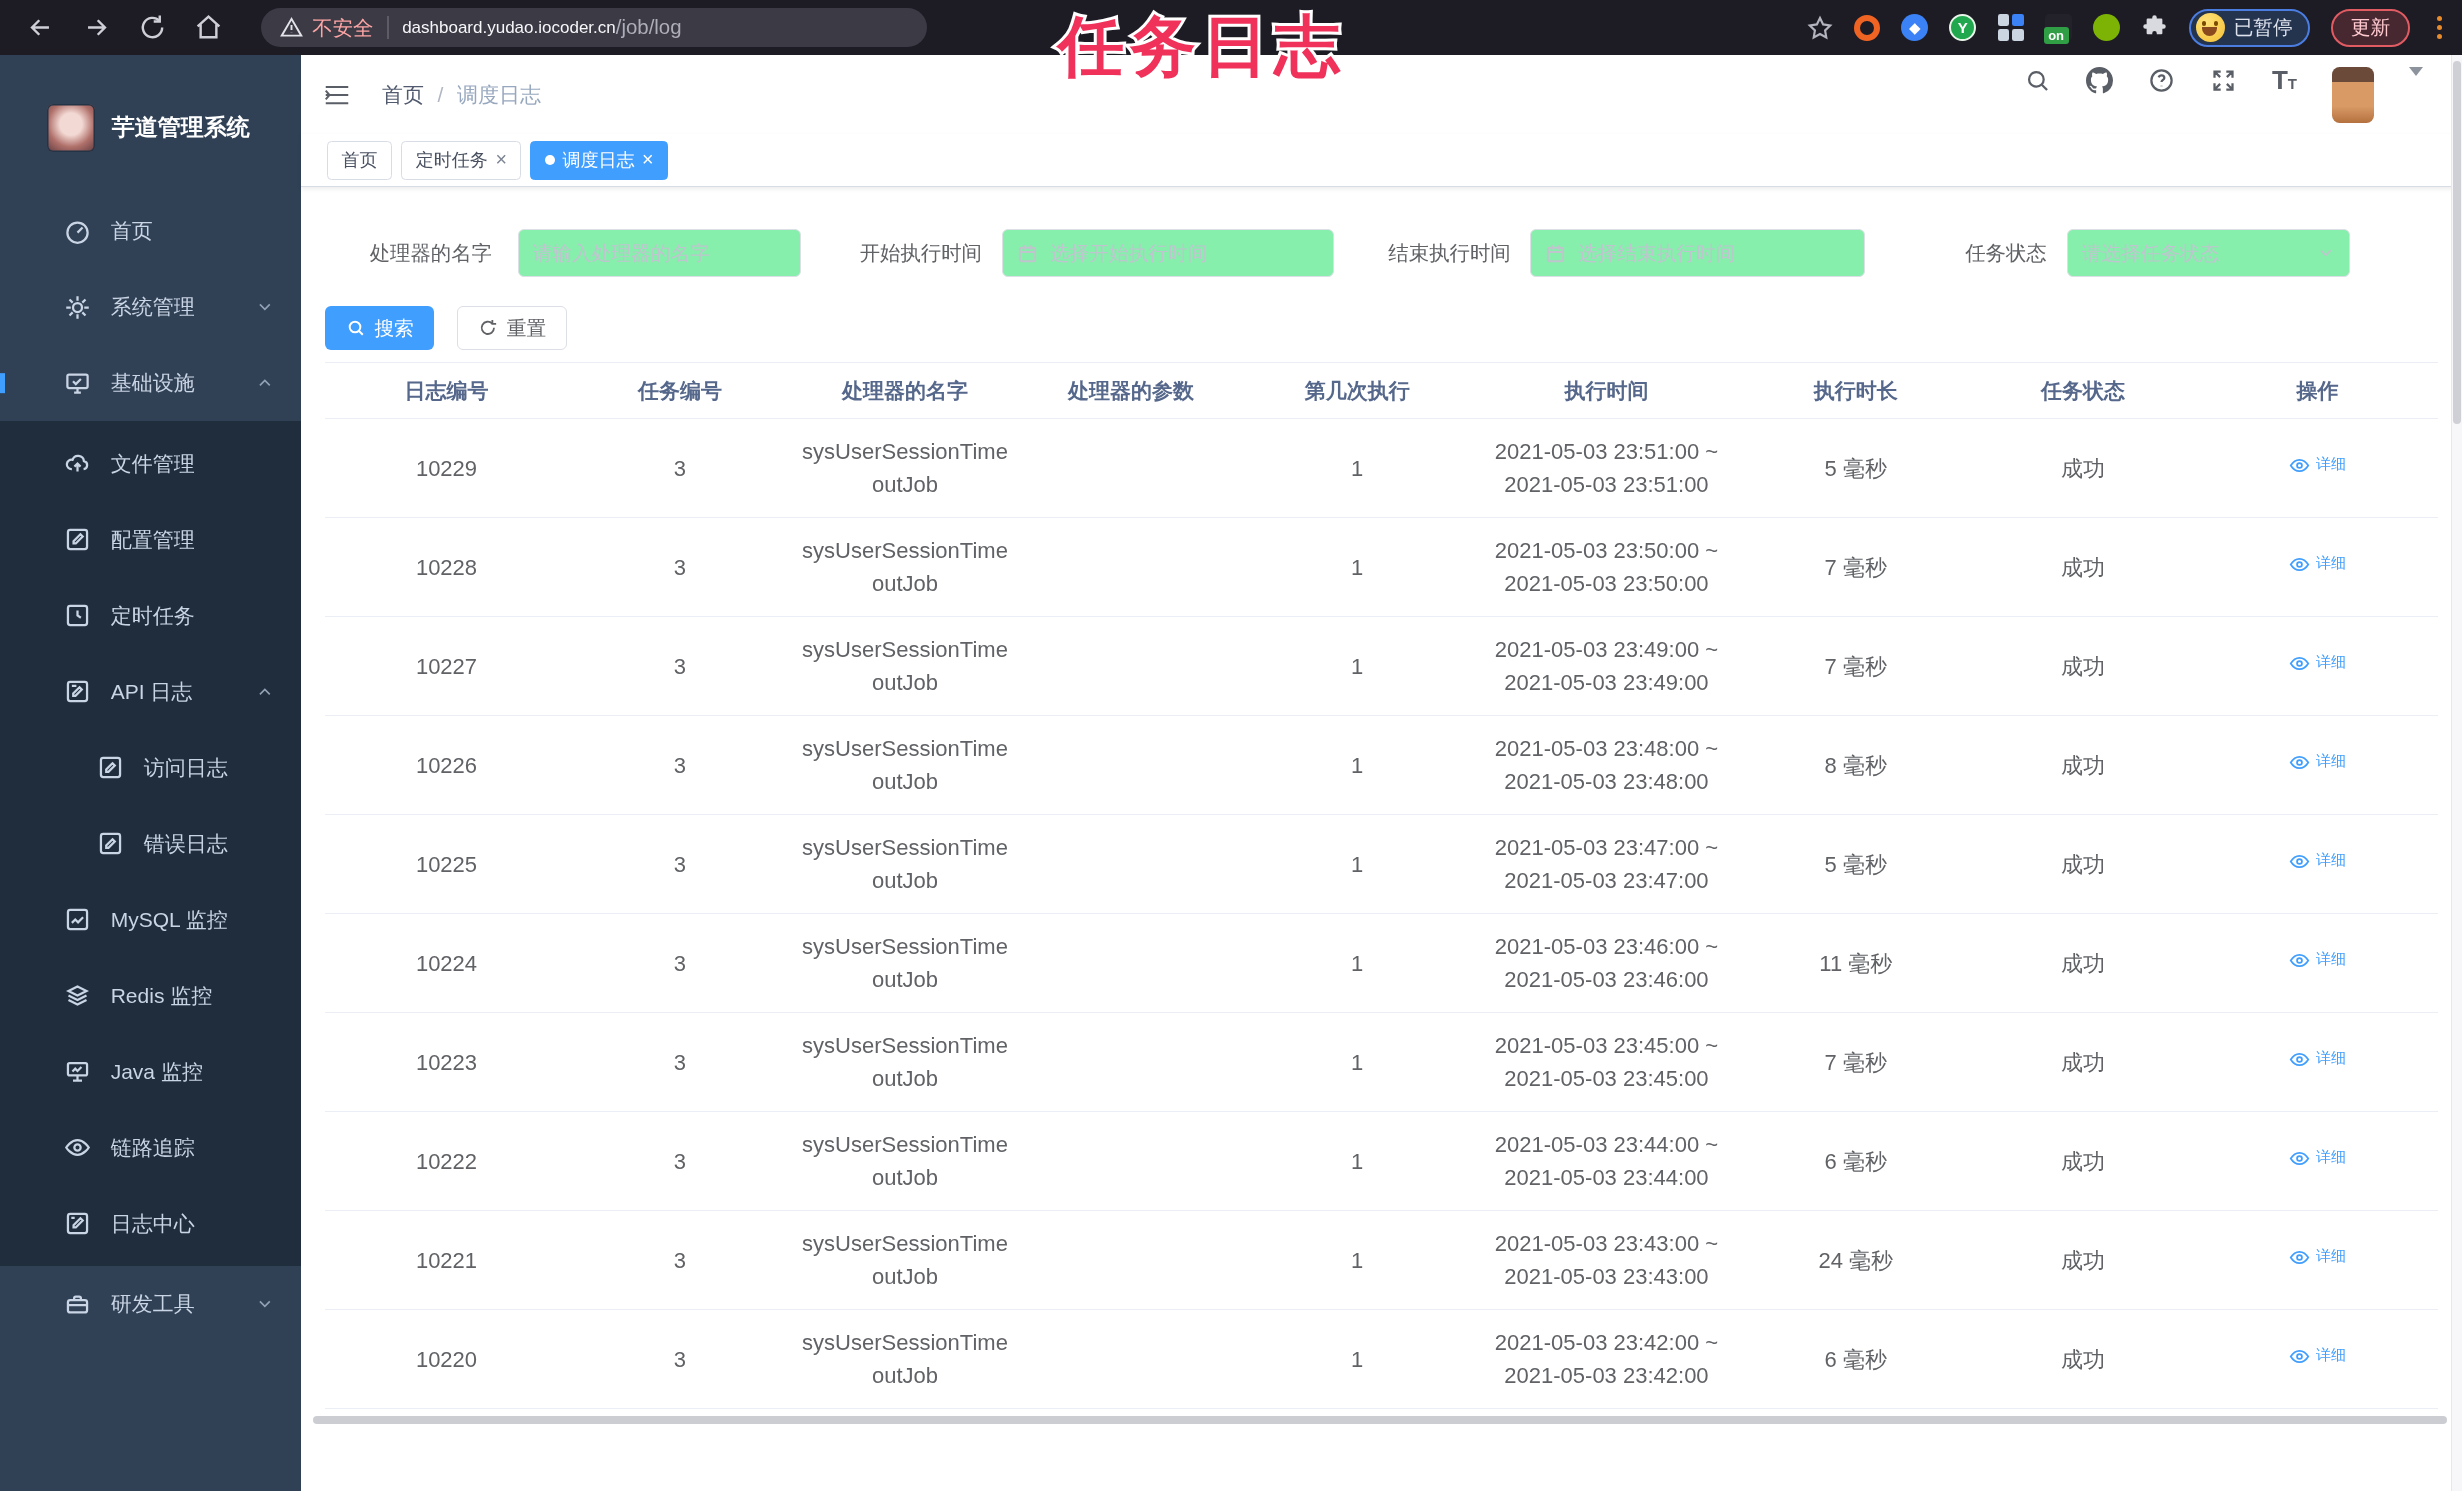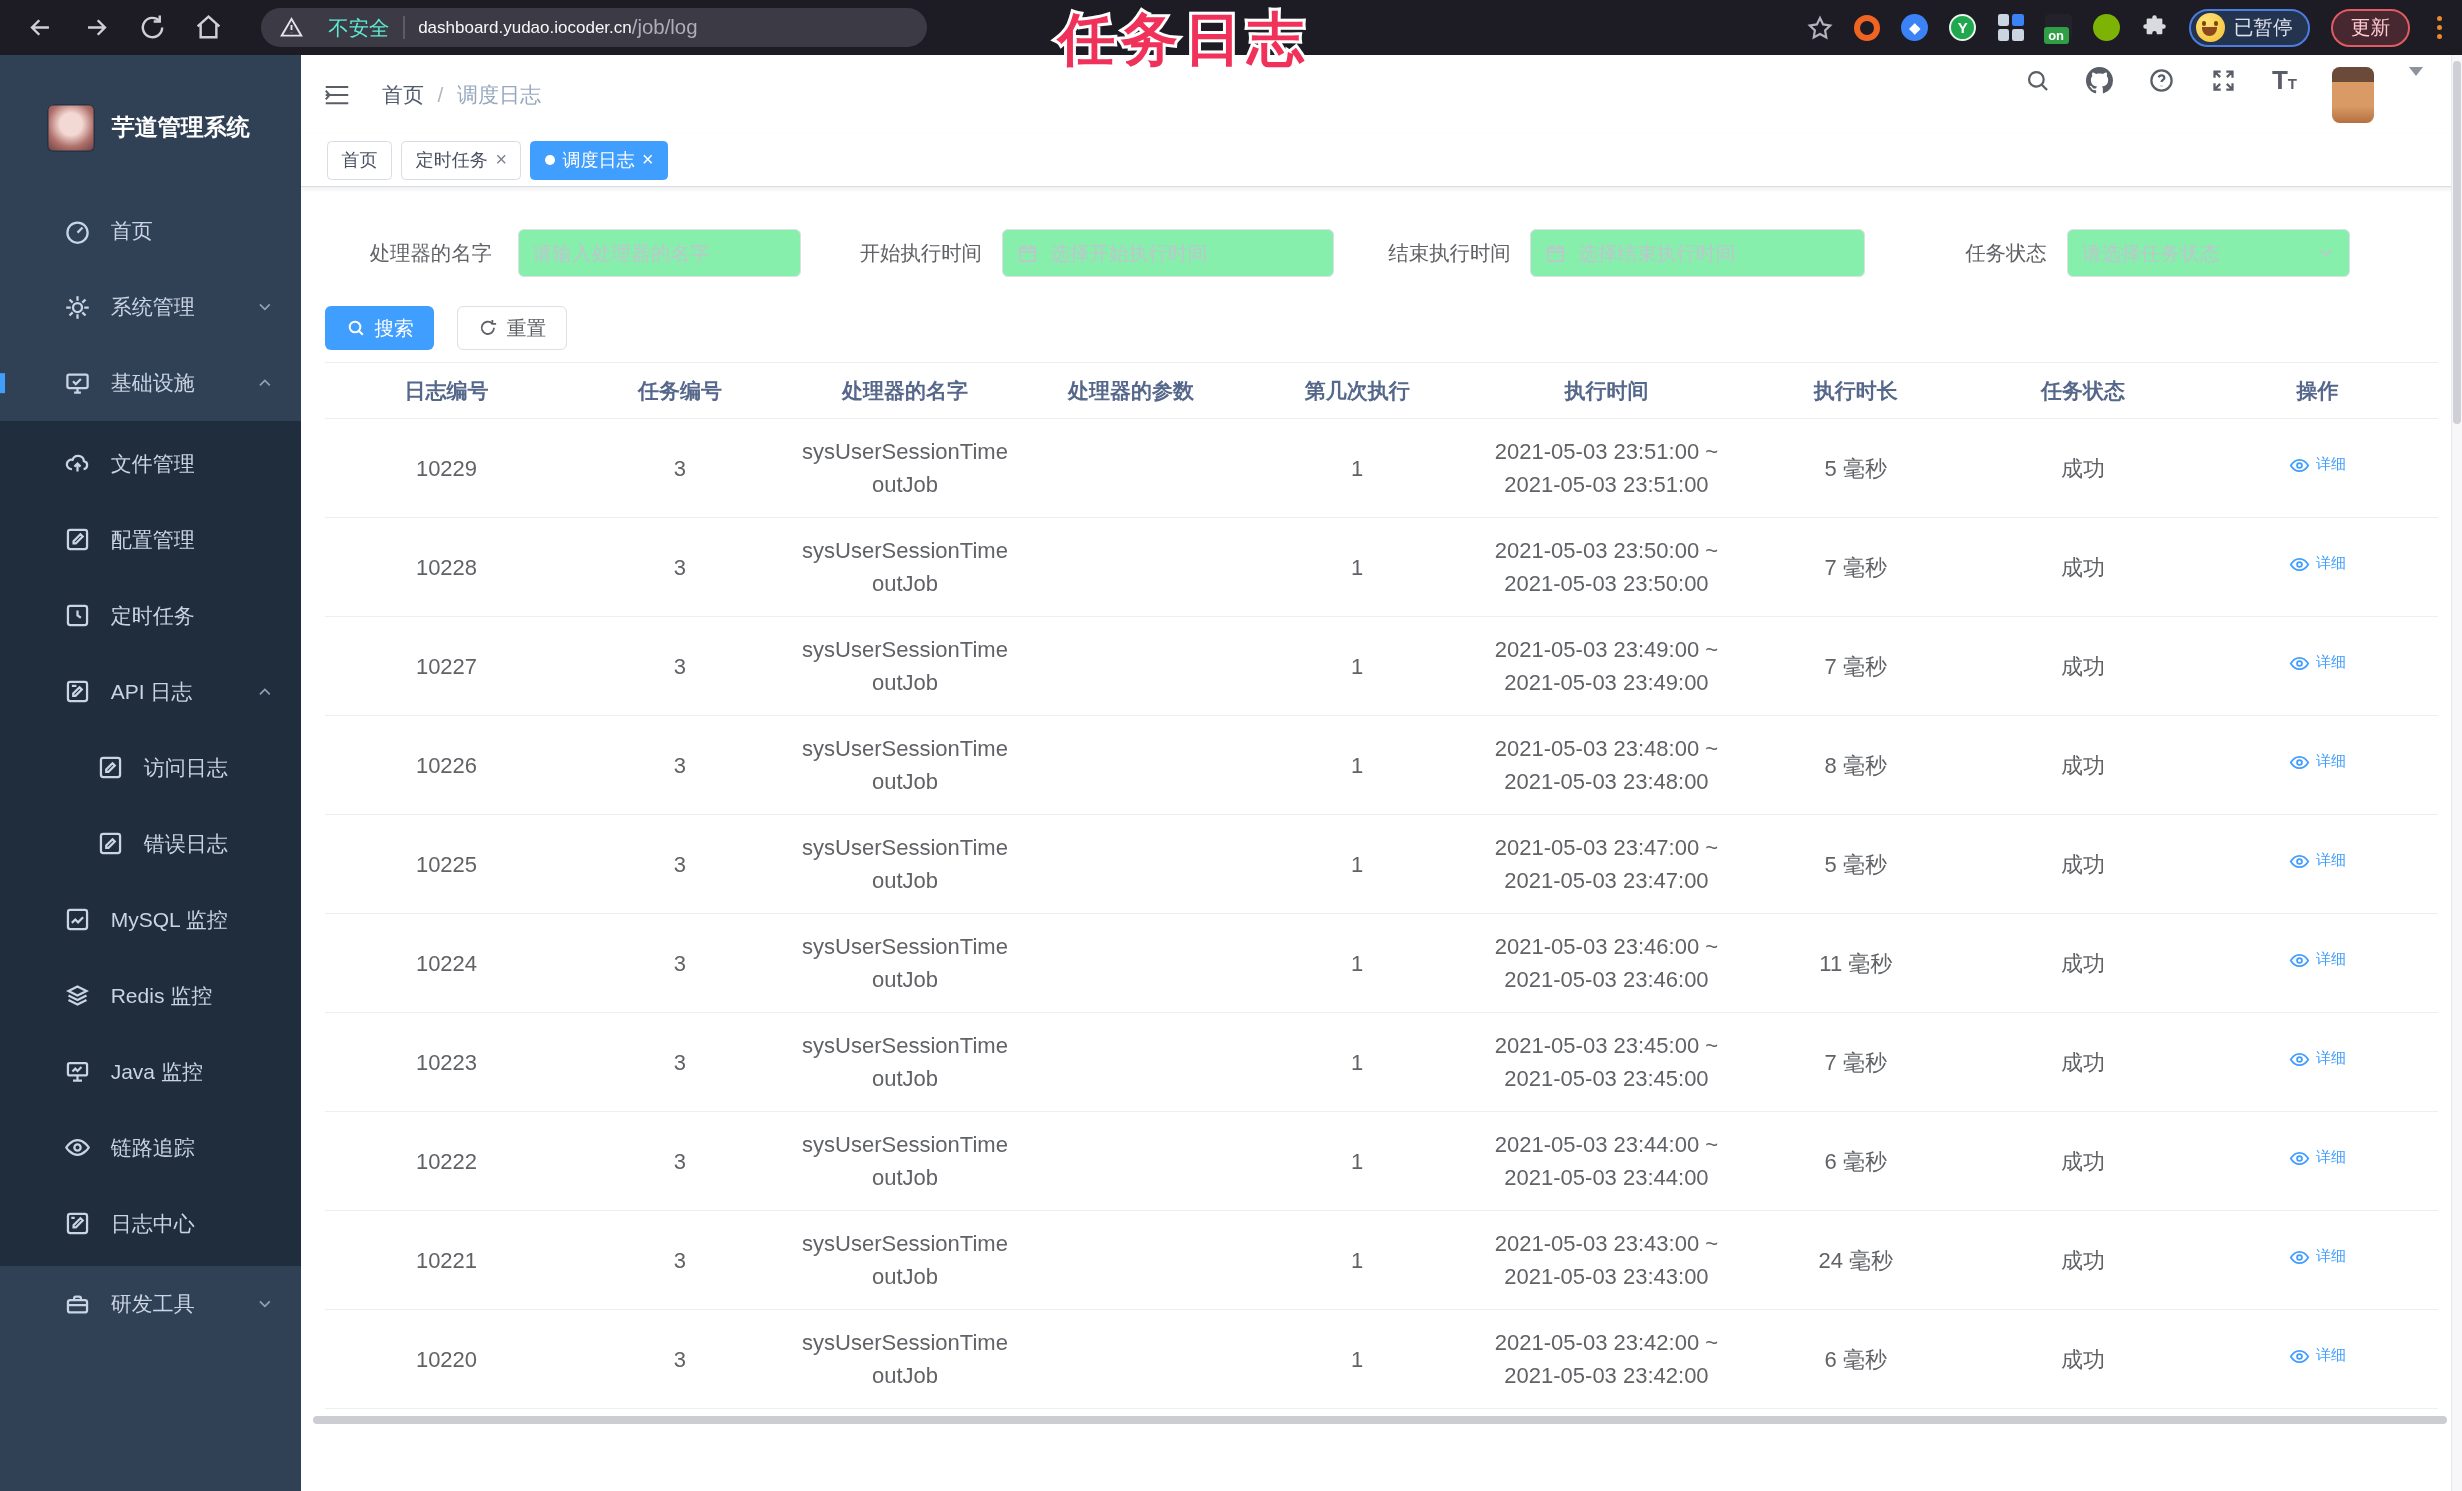--- a/index.html
+++ b/index.html
@@ -10,21 +10,21 @@
   *{margin:0;padding:0;box-sizing:border-box;}
   body{font-family:"Liberation Sans","DejaVu Sans",sans-serif;background:#888;}
   .screen{position:relative;width:2462px;height:1491px;background:#fff;overflow:hidden;}
 
   
   .chrome{position:relative;height:55px;background:var(--chrome-bg);display:flex;align-items:center;padding:0 13.6px 0 26px;z-index:5;}
   .chrome svg{display:block;}
   .nav-ic{width:29px;height:29px;color:#cfcfd8;margin-right:27px;flex:none;}
   .urlbar{margin-left:10.6px;width:666px;height:39px;border-radius:19.7px;background:#3B3A45;display:flex;align-items:center;padding:0 19.7px;flex:none;}
   .urlbar .warn{width:23px;height:23px;color:#e3e3ea;flex:none;}
-  .urlbar .sec{color:#5eead4;font-size:20.4px;margin-left:25px;white-space:nowrap;}
+  .urlbar .sec{color:#fca5a5;font-size:20.4px;margin-left:9px;white-space:nowrap;}
   .urlbar .div{width:1.5px;height:23px;background:#5c5b66;margin:0 13.6px;flex:none;}
   .urlbar .host{color:#f7f7fa;font-size:17px;white-space:nowrap;}
   .urlbar .path{color:#aeaeb9;font-size:20.4px;white-space:nowrap;}
   .chrome-right{margin-left:auto;display:flex;align-items:center;gap:21px;}
   .star{width:26px;height:26px;color:#b4b4bf;}
   .ext{width:27px;height:27px;border-radius:6px;flex:none;display:flex;align-items:center;justify-content:center;font-size:15px;font-weight:bold;color:#fff;}
   .ext.ring{background:transparent;border:6.8px solid #F06423;border-radius:50%;width:26px;height:26px;}
   .ext.blue{background:#3B82F6;border-radius:50%;}
   .ext.greenY{background:#21A84F;border-radius:50%;border:2.3px solid #e8f5e9;}
   .ext.grid{background:transparent;display:grid;grid-template-columns:11.4px 11.4px;grid-gap:3px;}
@@ -37,21 +37,21 @@
   .pill{height:38px;border-radius:19px;display:flex;align-items:center;font-size:19.7px;white-space:nowrap;}
   .pill.paused{border:2.3px solid #4B7DE0;background:#24344F;color:#dfe3ee;padding:0 15px 0 4.5px;gap:9px;}
   .emoji{width:29px;height:29px;border-radius:50%;background:radial-gradient(circle at 35% 30%,#ffe27a,#f7c948 70%);position:relative;flex:none;}
   .emoji:before{content:"";position:absolute;left:6px;top:8.3px;width:4.5px;height:4.5px;border-radius:50%;background:#7a4a00;box-shadow:12px 0 0 #7a4a00;}
   .emoji:after{content:"";position:absolute;left:6.8px;top:14.4px;width:15px;height:8.3px;border-radius:0 0 15px 15px;background:#8a4a1d;}
   .pill.update{border:2.3px solid #E15B63;background:#472831;color:#ffc9cf;padding:0 18px;}
   .kebab{display:flex;flex-direction:column;gap:3.8px;padding:0 6px;}
   .kebab i{width:5.3px;height:5.3px;border-radius:50%;background:#E98A2B;}
 
   
-  .annotation{position:absolute;left:1058px;top:1.5px;z-index:9;font-size:57px;font-weight:800;letter-spacing:6px;
+  .annotation{position:absolute;left:1058px;top:1.5px;z-index:9;font-size:66px;font-weight:800;letter-spacing:6px;
     color:var(--annotation);-webkit-text-stroke:6px #fff;paint-order:stroke fill;white-space:nowrap;}
 
   
   .app{display:flex;height:1437px;}
   .sidebar{width:301px;flex:none;background:var(--sidebar-bg);color:var(--sidebar-text);overflow:hidden;}
   .logo-row{height:138px;display:flex;align-items:center;padding:7.6px 0 0 47px;}
   .logo-img{width:48px;height:48px;border-radius:6px;flex:none;
     background:radial-gradient(circle at 50% 42%,#f3d9d4 0 30%,#b0706a 62%,#5e3a3f 100%);
     box-shadow:inset 0 0 0 1.5px #243447;}
   .logo-title{margin-left:16.7px;font-size:23px;font-weight:bold;color:#fff;white-space:nowrap;}

